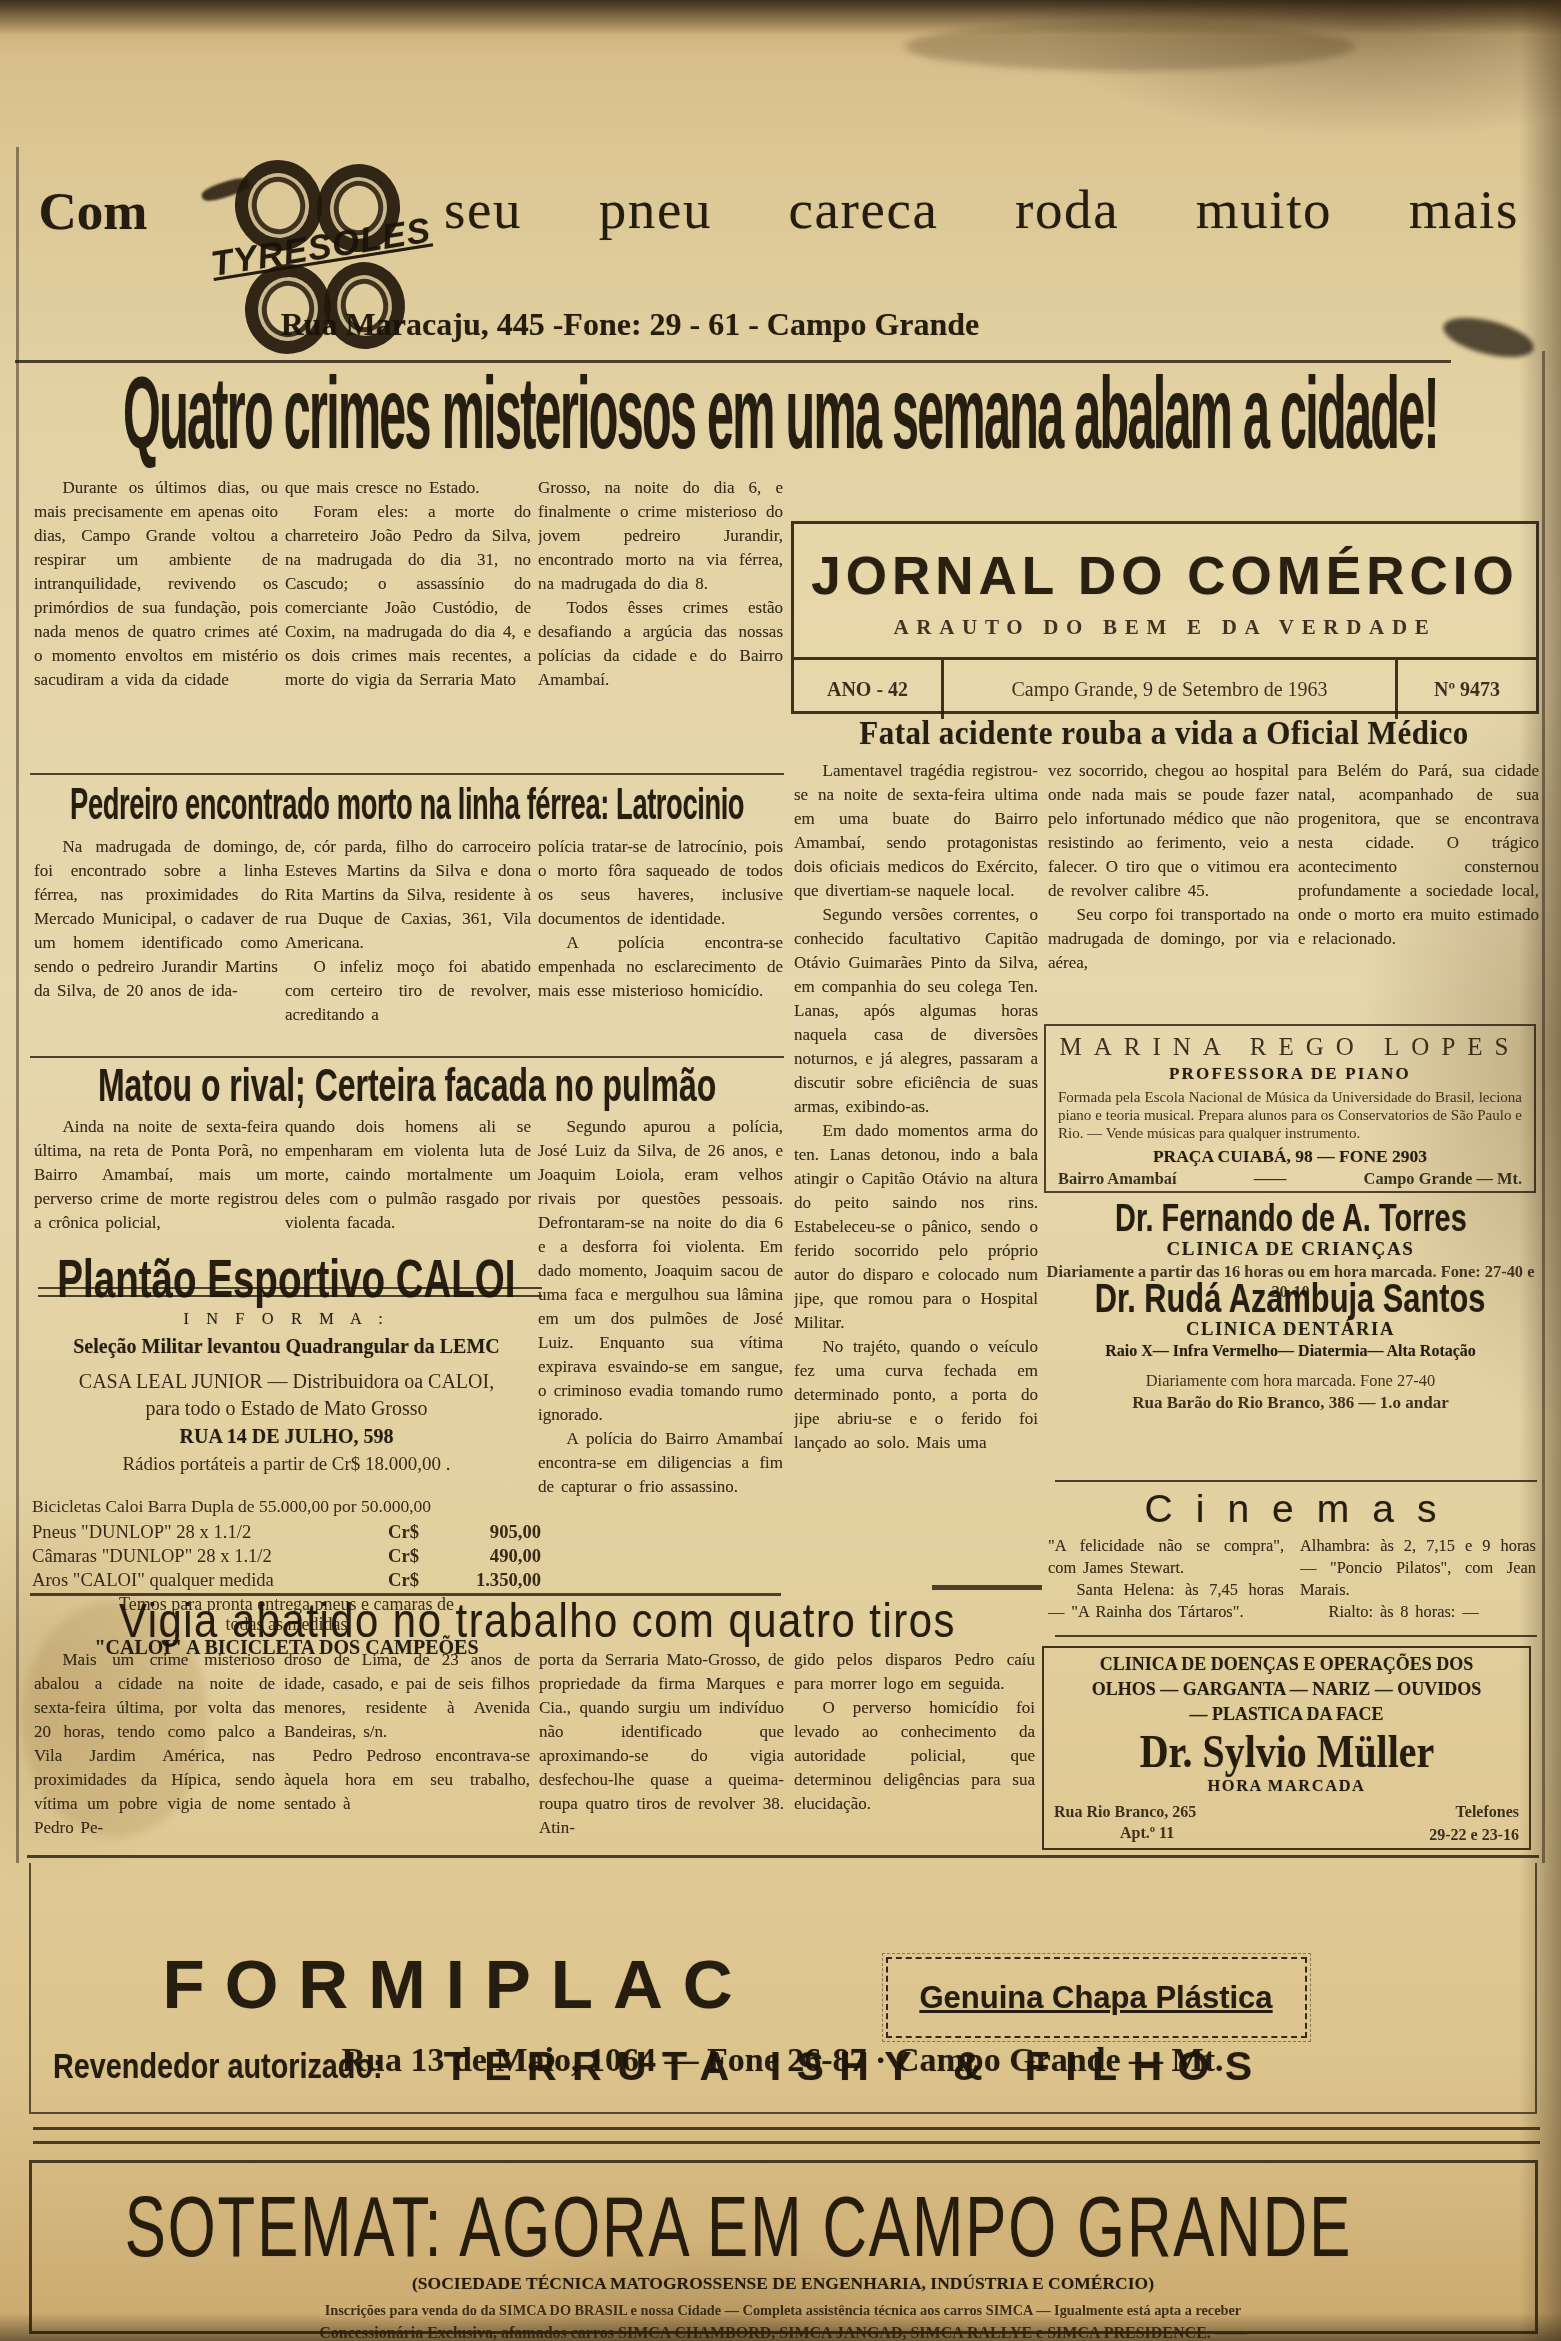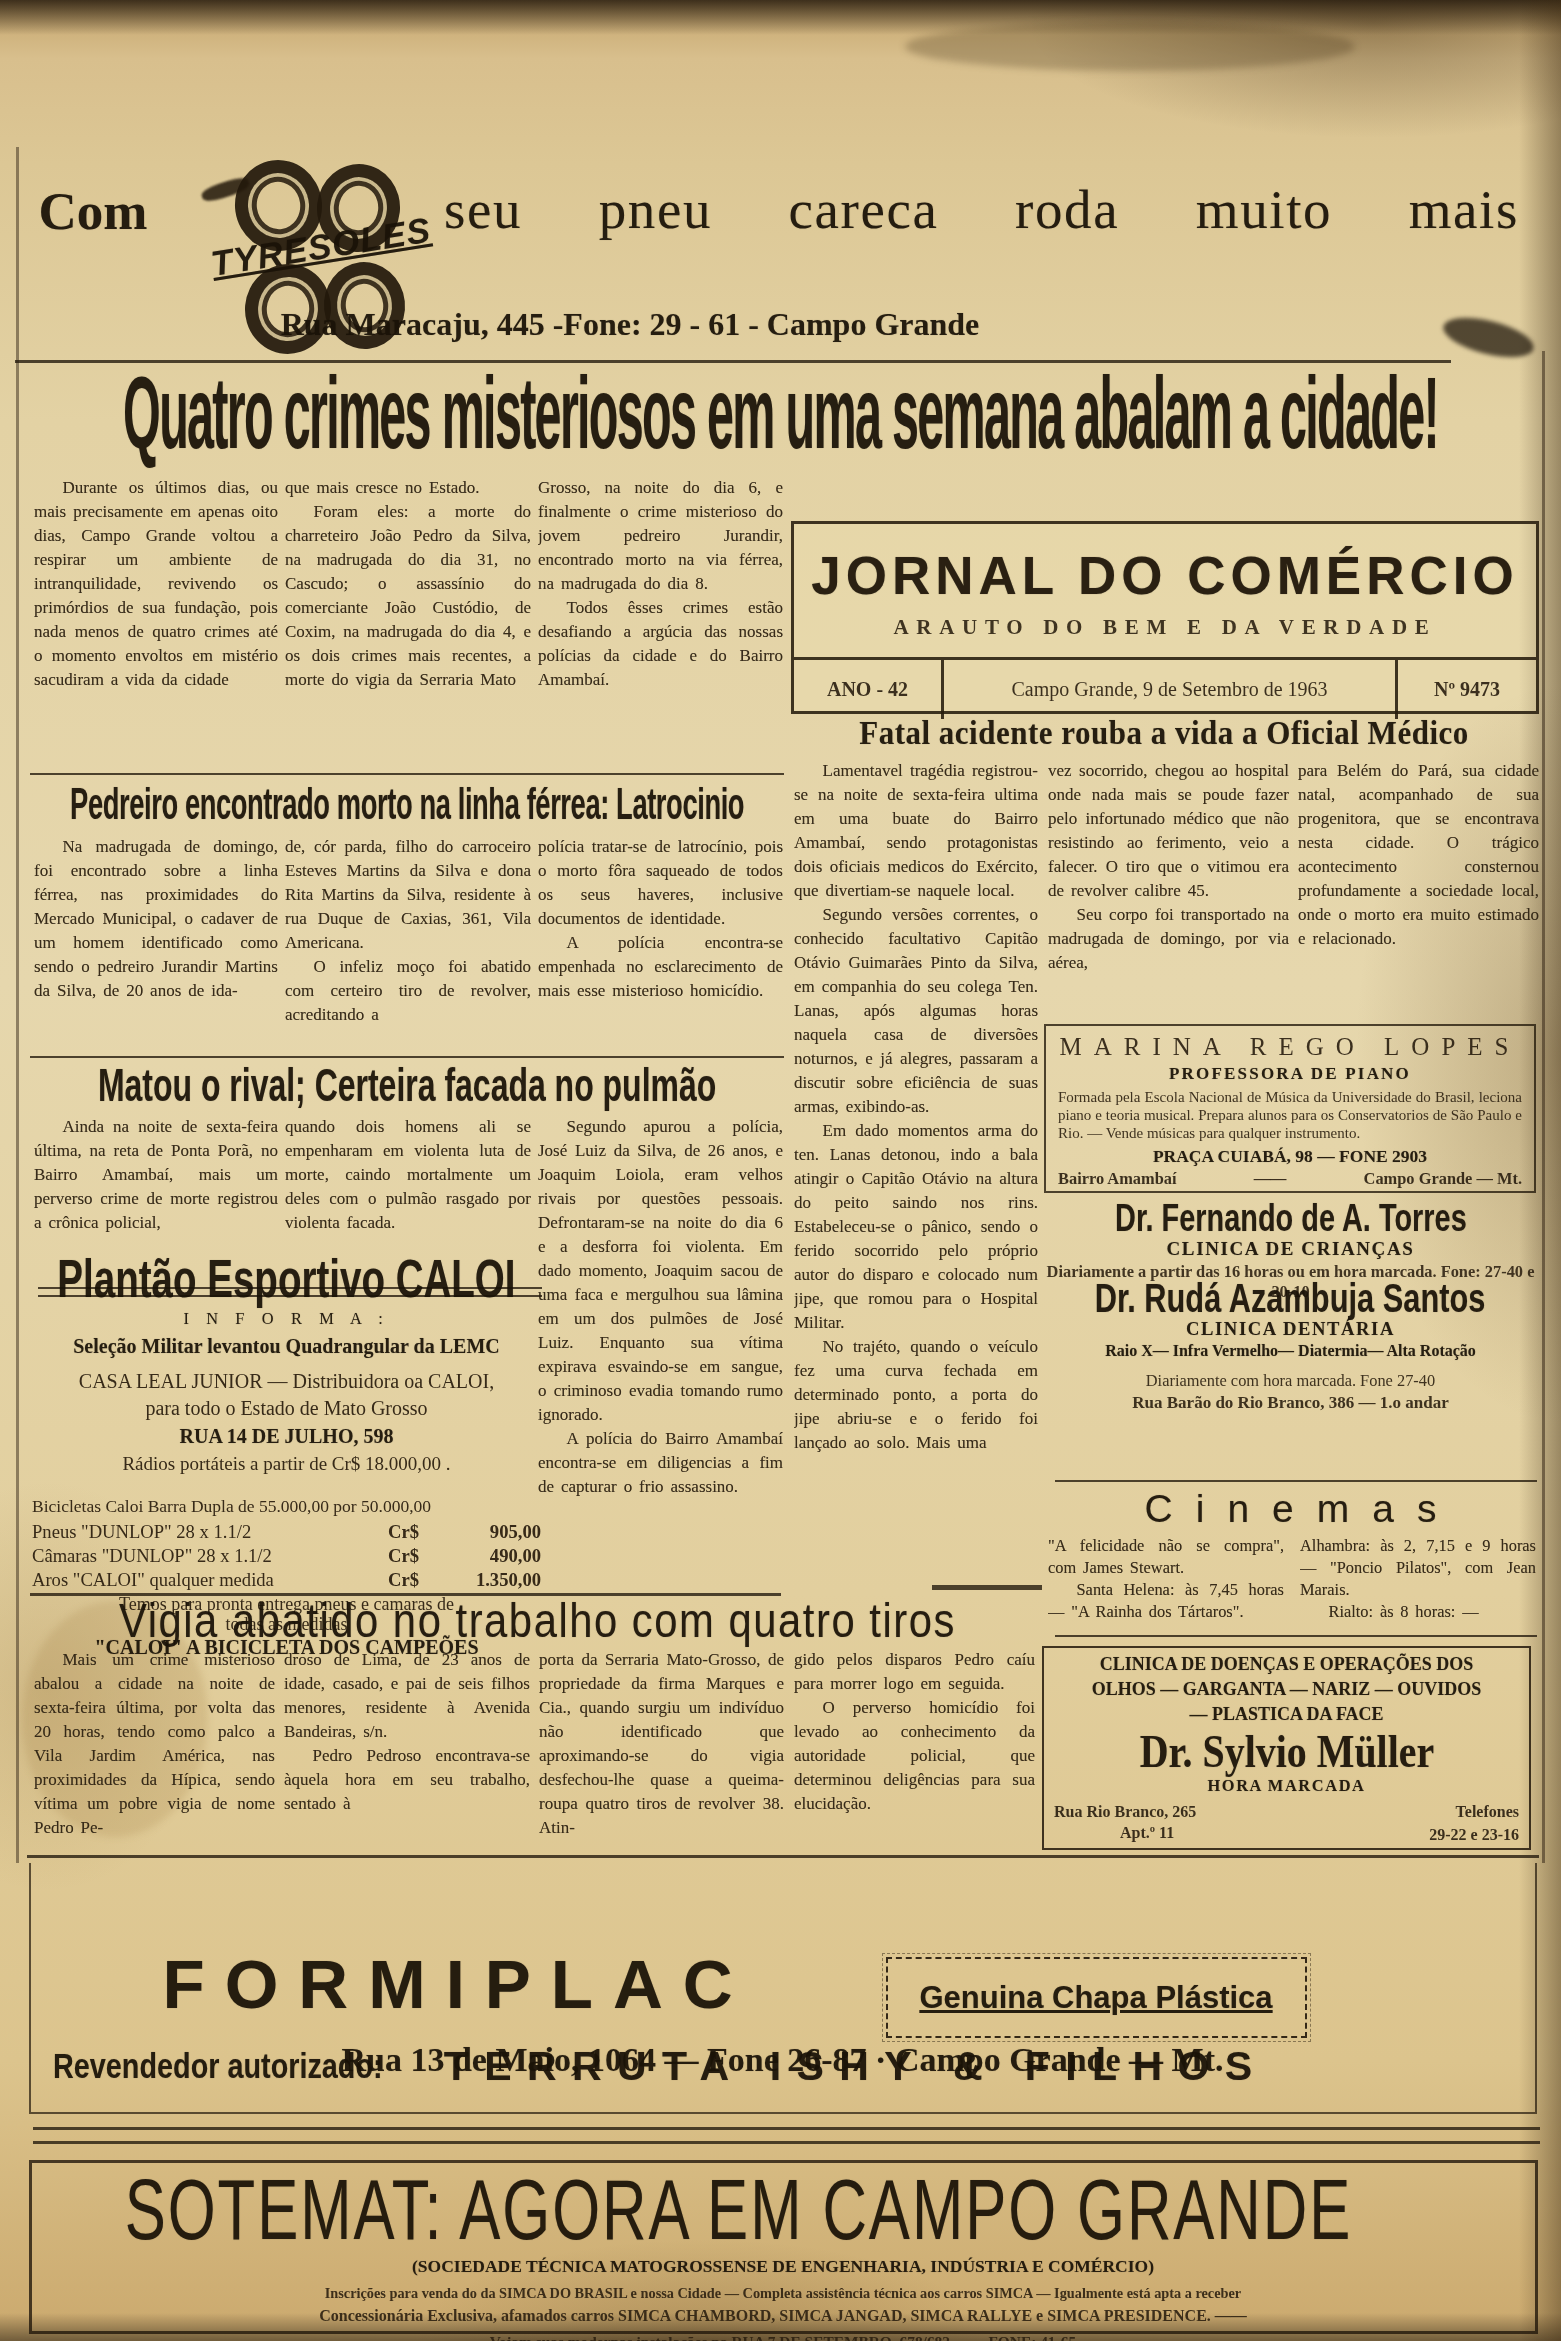--- a/index.html
+++ b/index.html
@@ -276,21 +276,21 @@
     <div class="abs hwrap" style="left:22px;top:177px;width:1464px;height:53px;justify-content:flex-start;">
       <span class="stretch sans ink" style="font-size:32px;font-weight:bold;transform:scale(0.9,1.1);transform-origin:0 50%;">Revendedor autorizado:</span>
       <span class="sans ink" style="font-size:41px;font-weight:bold;letter-spacing:15.4px;margin-left:25px;">TERRUTA ISHY &amp; FILHOS</span>
     </div>
     <div class="ctr ink" style="font-size:34px;font-weight:bold;margin-top:178px;white-space:nowrap;">Rua 13 de Maio, 1064 — Fone 26-87  · Campo Grande — Mt.</div>
   </div>
 
   <div class="abs rule ni" style="left:33px;top:2127px;width:1507px;height:2.7px;"></div>
   <div class="abs rule ni" style="left:33px;top:2141px;width:1507px;height:2.7px;"></div>
   <div class="abs" style="left:28.5px;top:2160px;width:1509px;height:174px;border:3.3px solid rgba(34,24,11,.8);box-sizing:border-box;">
-    <div class="hwrap" style="width:1414px;height:88px;margin-top:3px;">
+    <div class="hwrap" style="width:1414px;height:88px;margin-top:20px;">
       <span class="stretch sans ink" style="font-size:70px;font-weight:normal;letter-spacing:2.2px;transform:scale(0.88,1.22);">SOTEMAT:  AGORA  EM  CAMPO  GRANDE</span>
     </div>
     <div class="ctr ink" style="font-size:17.5px;font-weight:bold;margin-top:2.2px;">(SOCIEDADE  TÉCNICA  MATOGROSSENSE  DE  ENGENHARIA,  INDÚSTRIA  E  COMÉRCIO)</div>
     <div class="ctr" style="font-size:14.3px;font-weight:bold;margin-top:7.7px;white-space:nowrap;color:rgba(44,32,17,.9);">Inscrições para venda do da SIMCA DO BRASIL e nossa Cidade — Completa assistência técnica aos carros SIMCA — Igualmente está apta a receber</div>
     <div class="ctr" style="font-size:16px;font-weight:bold;margin-top:5.5px;color:rgba(44,32,17,.9);">Concessionária Exclusiva, afamados carros SIMCA CHAMBORD, SIMCA JANGAD, SIMCA RALLYE e SIMCA PRESIDENCE. ——</div>
     <div class="ctr" style="font-size:15.4px;font-weight:bold;margin-top:7.7px;color:rgba(44,32,17,.9);">—— Vejam suas modernas instalações na RUA 7 DE SETEMBRO, 678/682 —— FONE: 41-65 ——</div>
   </div>
 
 </div>
 

